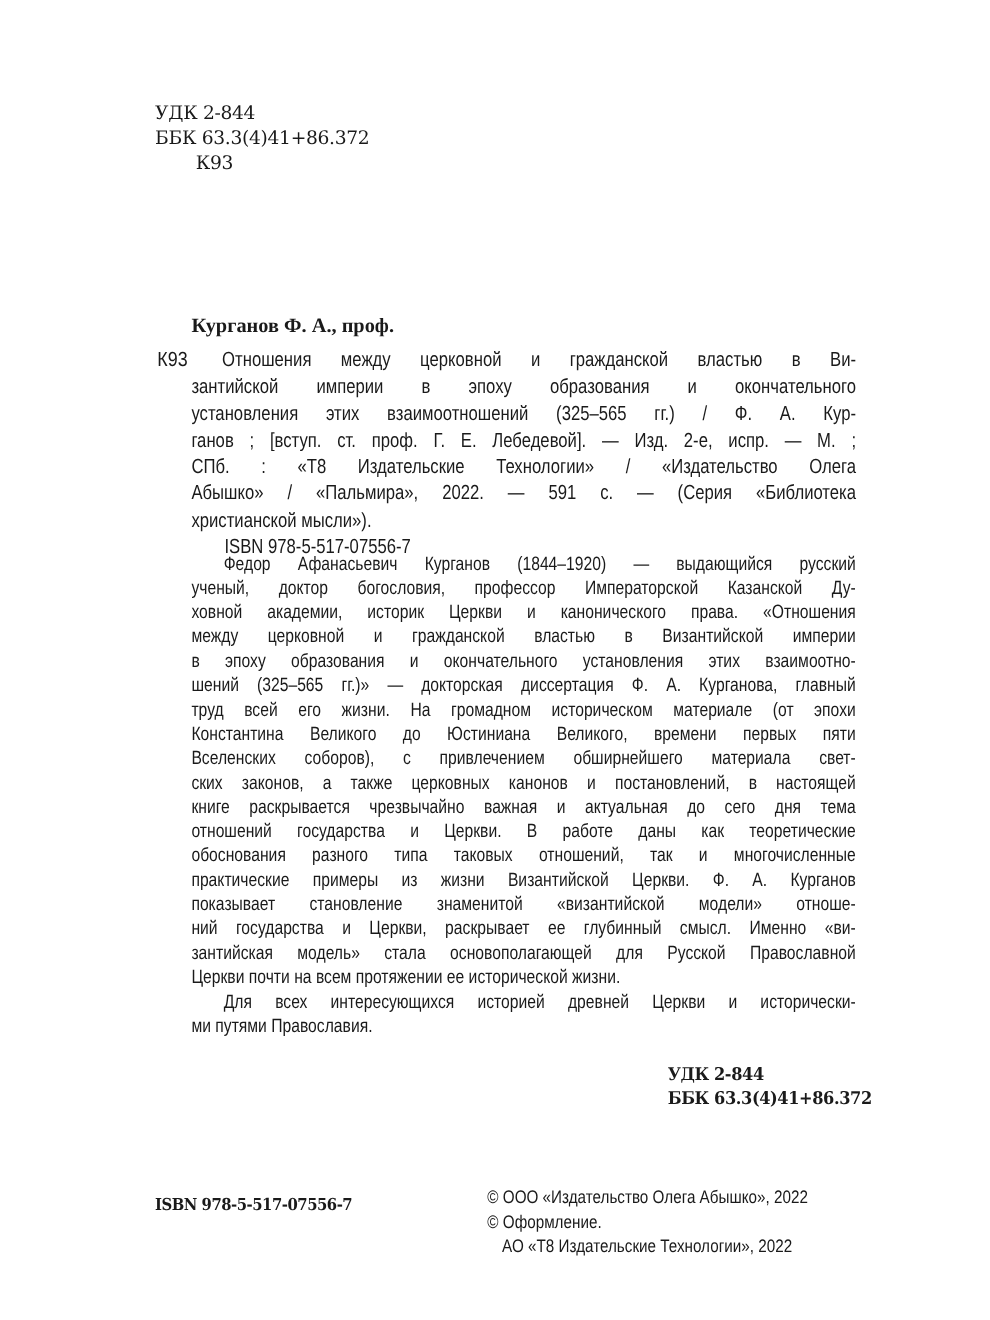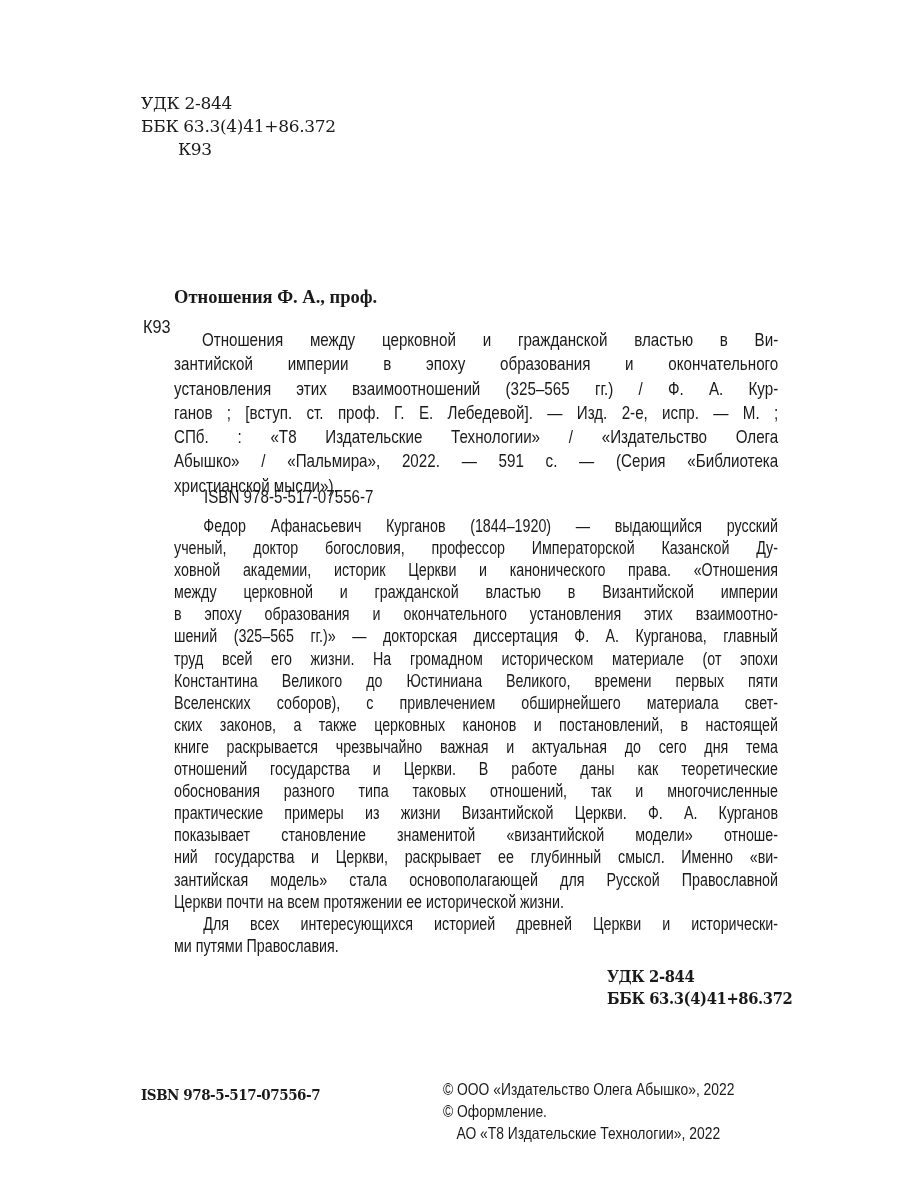--- a/index.html
+++ b/index.html
@@ -41,21 +41,21 @@
       left: 143px;
       top: 315px;
       font-size: 18.5px;
       line-height: 24px;
       font-family: "Liberation Sans", sans-serif;
       transform: scaleX(0.88);
       transform-origin: left top;
     }
     .bib {
       left: 174px;
-      top: 328px;
+      top: 315px;
       width: 604px;
       font-size: 18.5px;
       line-height: 24.3px;
       text-align: justify;
       font-family: "Liberation Sans", sans-serif;
     }
     .bib .line {
       display: block;
       white-space: nowrap;
       transform: scaleX(0.82);
@@ -73,21 +73,21 @@
       font-size: 18.5px;
       line-height: 24px;
       font-family: "Liberation Sans", sans-serif;
       transform: scaleX(0.82);
       transform-origin: left top;
     }
 
     
     .annot {
       left: 174px;
-      top: 515px;
+      top: 501px;
       width: 604px;
       font-size: 17.5px;
       line-height: 22.1px;
       font-family: "Liberation Sans", sans-serif;
     }
     .annot .line {
       display: block;
       white-space: nowrap;
       transform: scaleX(0.815);
       transform-origin: left top;
@@ -142,21 +142,21 @@
   </style>
 </head>
 <body>
 
 <div class="abs top-codes">
   <div>УДК 2-844</div>
   <div>ББК 63.3(4)41+86.372</div>
   <div class="k93">К93</div>
 </div>
 
-<div class="abs author">Отношения Ф. А., проф.</div>
+<div class="abs author">Курганов Ф. А., проф.</div>
 
 <div class="abs k93-margin">К93</div>
 
 <div class="abs bib">
   <span class="line first">Отношения между церковной и гражданской властью в Ви-</span>
   <span class="line">зантийской империи в эпоху образования и окончательного</span>
   <span class="line">установления этих взаимоотношений (325–565 гг.) / Ф. А. Кур-</span>
   <span class="line">ганов ; [вступ. ст. проф. Г. Е. Лебедевой]. — Изд. 2-е, испр. — М. ;</span>
   <span class="line">СПб. : «Т8 Издательские Технологии» / «Издательство Олега</span>
   <span class="line">Абышко» / «Пальмира», 2022. — 591 с. — (Серия «Библиотека</span>

